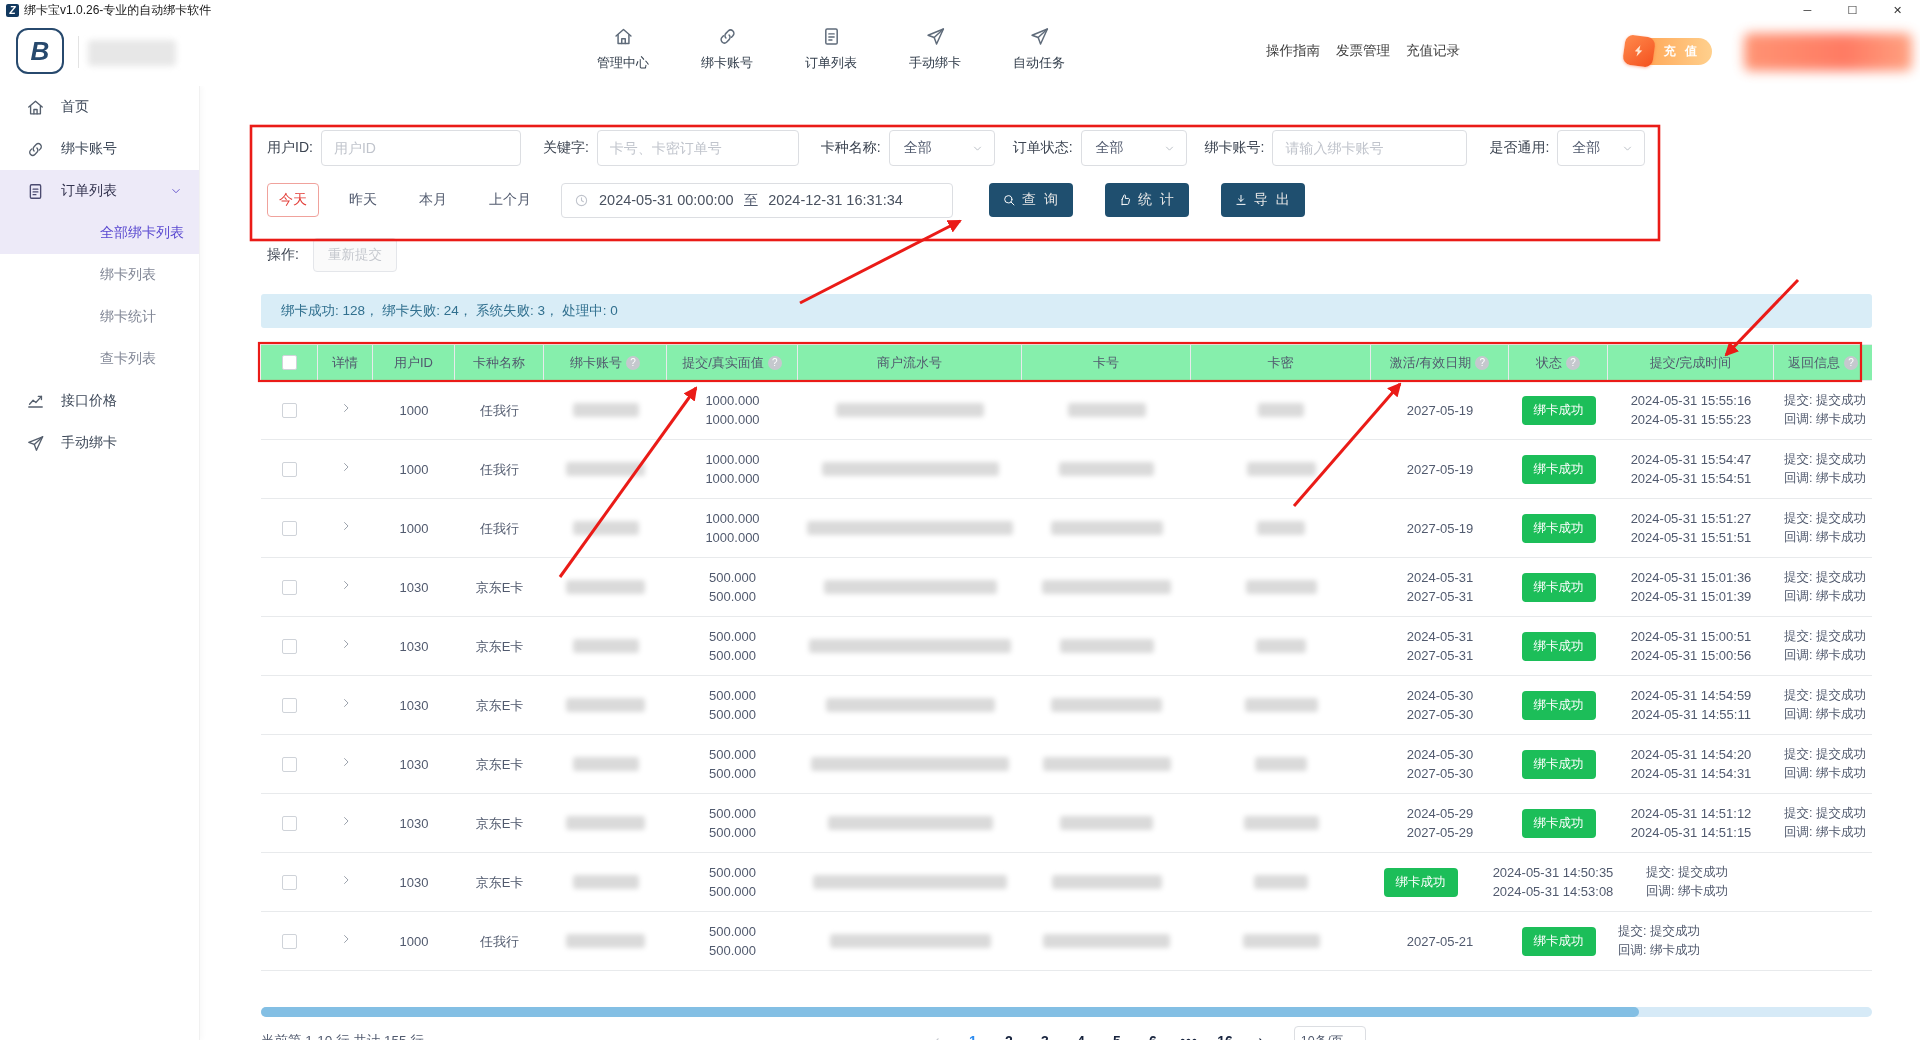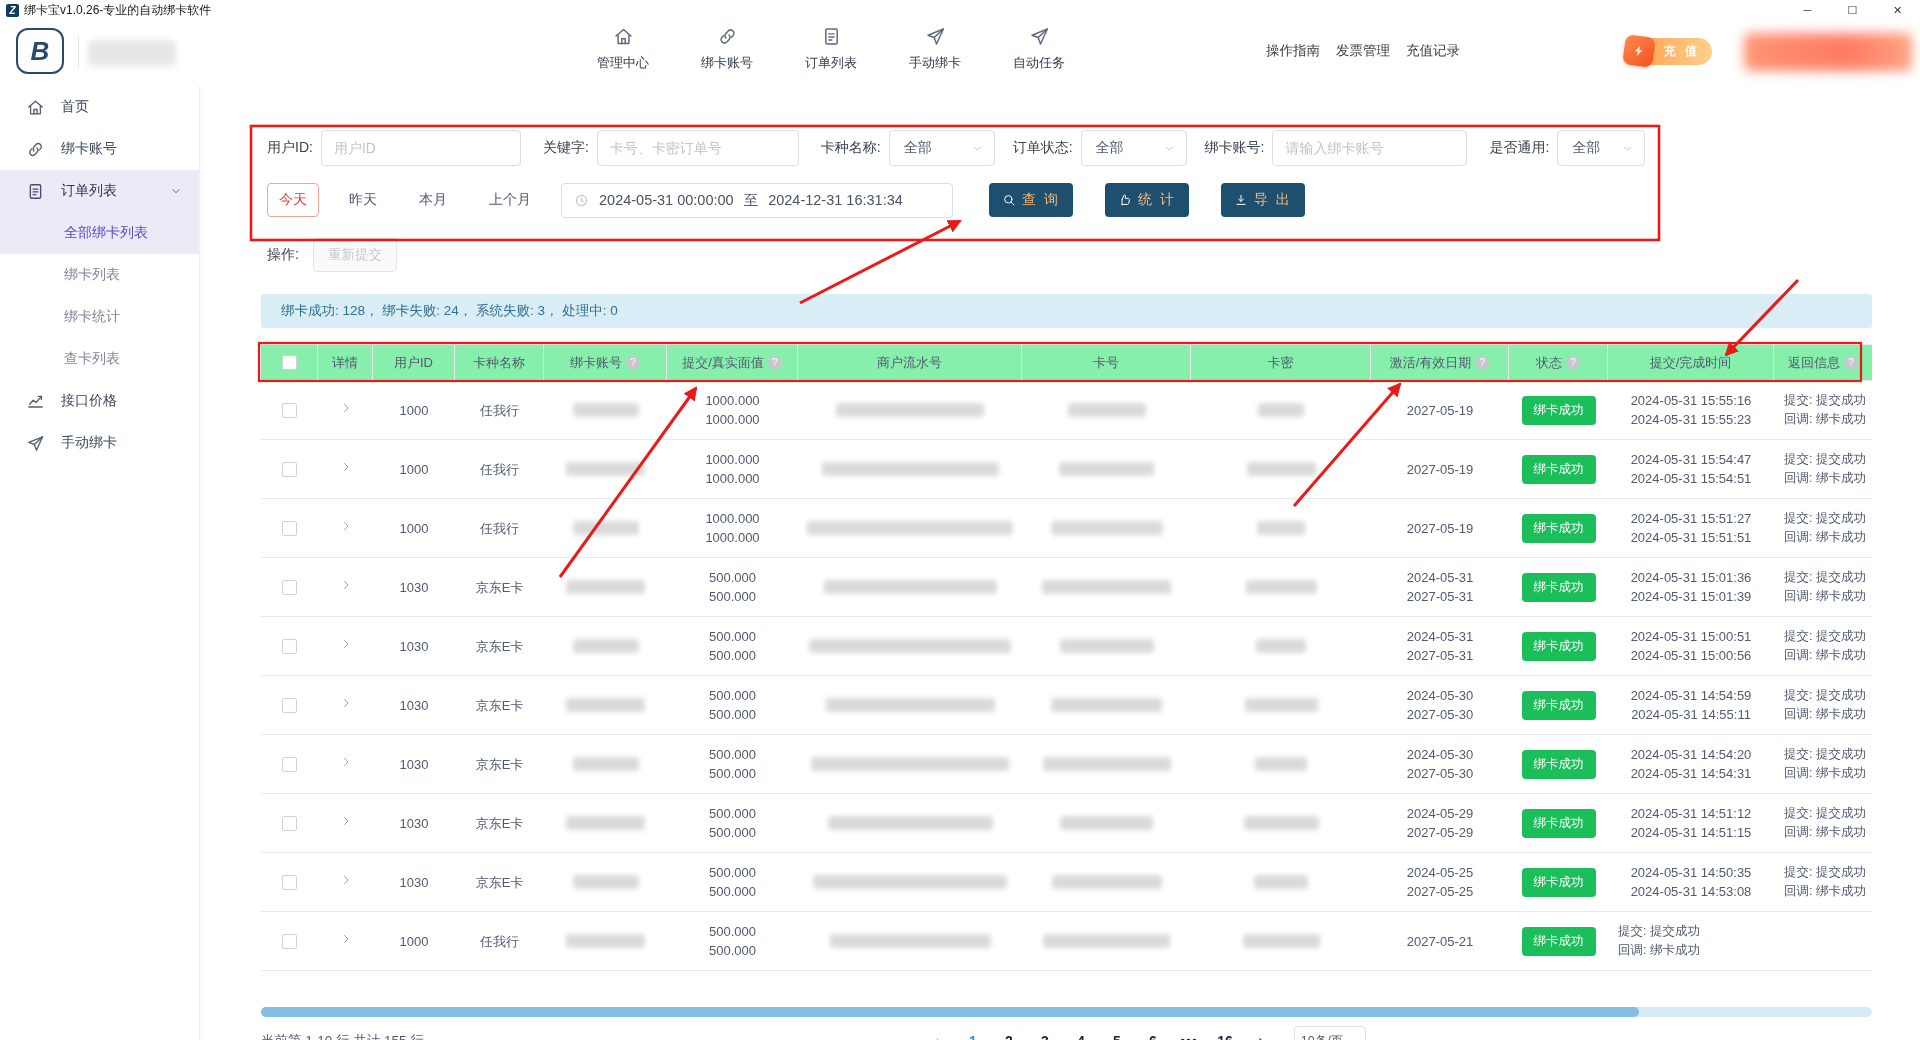--- a/index.html
+++ b/index.html
@@ -44,21 +44,21 @@
   
   .sidebar { position:absolute; top:86px; left:0; width:200px; height:954px; background:#fff;
     border-right:1px solid #f1f1f1; box-shadow:2px 0 6px rgba(0,0,0,.03); z-index:3; }
   .side-item { height:42px; display:flex; align-items:center; padding-left:26px; gap:16px;
     font-size:14px; color:#3d4858; cursor:pointer; position:relative; }
   .side-item svg { width:19px; height:19px; stroke:#555f6d; flex:0 0 auto; }
   .side-item.active { background:#edeaf8; color:#33334f; }
   .side-item.active svg { stroke:#4b4b70; }
   .side-item .chev { position:absolute; right:16px; width:14px; height:14px; }
   .side-item .chev svg { width:14px; height:14px; stroke:#6a5acd; }
-  .side-sub { height:42px; display:flex; align-items:center; padding-left:64px; font-size:14px;
+  .side-sub { height:42px; display:flex; align-items:center; padding-left:100px; font-size:14px;
     color:#808695; cursor:pointer; }
   .side-sub.active { color:#5a49d0; background:#edeaf8; }
 
   
   .main { position:absolute; top:86px; left:200px; width:1720px; height:954px; background:#fff; }
 
   .filter-row1 { position:absolute; top:44px; left:67px; display:flex; align-items:center; height:36px; }
   .filter-row1 .lbl { font-size:14px; color:#3c4451; margin-right:8px; white-space:nowrap; }
   .f-input { height:36px; border:1px solid #dcdee2; border-radius:4px; padding:0 12px; font-size:14px;
     color:#515a6e; background:#fff; outline:none; }
@@ -69,21 +69,21 @@
   .f-select svg { width:13px; height:13px; stroke:#b6bac1; }
   .gap18 { width:18px; } .gap22 { width:22px; }
 
   .filter-row2 { position:absolute; top:97px; left:67px; display:flex; align-items:center; height:34px; }
   .quick-btn { font-size:14px; color:#515a6e; cursor:pointer; padding:7px 11px; border-radius:4px;
     border:1px solid transparent; margin-right:18px; }
   .quick-btn.active { color:#e23c36; border-color:#f0a29c; }
   .date-input { width:392px; height:35px; border:1px solid #dcdee2; border-radius:4px; display:flex;
     align-items:center; padding:0 12px; gap:10px; font-size:14.5px; color:#4a5260; margin-right:36px;}
   .date-input svg { width:15px; height:15px; stroke:#c0c4cc; flex:0 0 auto;}
-  .navy-btn { height:34px; background:#1f4f6f; color:#fdba74; border:none; border-radius:4px; font-size:14px;
+  .navy-btn { height:34px; background:#1f4f6f; color:#e5e5e5; border:none; border-radius:4px; font-size:14px;
     display:flex; align-items:center; gap:6px; padding:0 13px; cursor:pointer; margin-right:32px;
     font-family:inherit; letter-spacing:2px;}
   .navy-btn svg { width:14px; height:14px; stroke:#fff; }
 
   .op-row { position:absolute; top:152px; left:67px; display:flex; align-items:center; gap:14px; }
   .op-row .lbl { font-size:14px; color:#3c4451; }
   .disabled-btn { border:1px solid #e4e6ea; background:#fafafa; color:#c5c8ce; font-size:13.5px;
     border-radius:4px; padding:7px 14px; cursor:not-allowed; }
 
   .summary-bar { position:absolute; top:208px; left:61px; width:1611px; height:34px; background:#d9edf7;
@@ -764,24 +764,20 @@
         </div>
         <div class="td" style="width: 224px;">
           <div class="blur-bar" style="width: 194px;"></div>
         </div>
         <div class="td" style="width: 169px;">
           <div class="blur-bar" style="width: 110px;"></div>
         </div>
         <div class="td" style="width: 180px;">
           <div class="blur-bar" style="width: 54px;"></div>
         </div>
-        <div class="td" style="width: 138px;">
-          <span class="l">2024-05-25</span>
-          <span class="l">2027-05-25</span>
-        </div>
         <div class="td" style="width: 99px;">
           <span class="badge">绑卡成功</span>
         </div>
         <div class="td" style="width: 166px;">
           <span class="l">2024-05-31 14:50:35</span>
           <span class="l">2024-05-31 14:53:08</span>
         </div>
         <div class="td right" style="width: 98px; font-size: 12.5px;">
           <span class="l">提交: 提交成功</span>
           <span class="l">回调: 绑卡成功</span>

